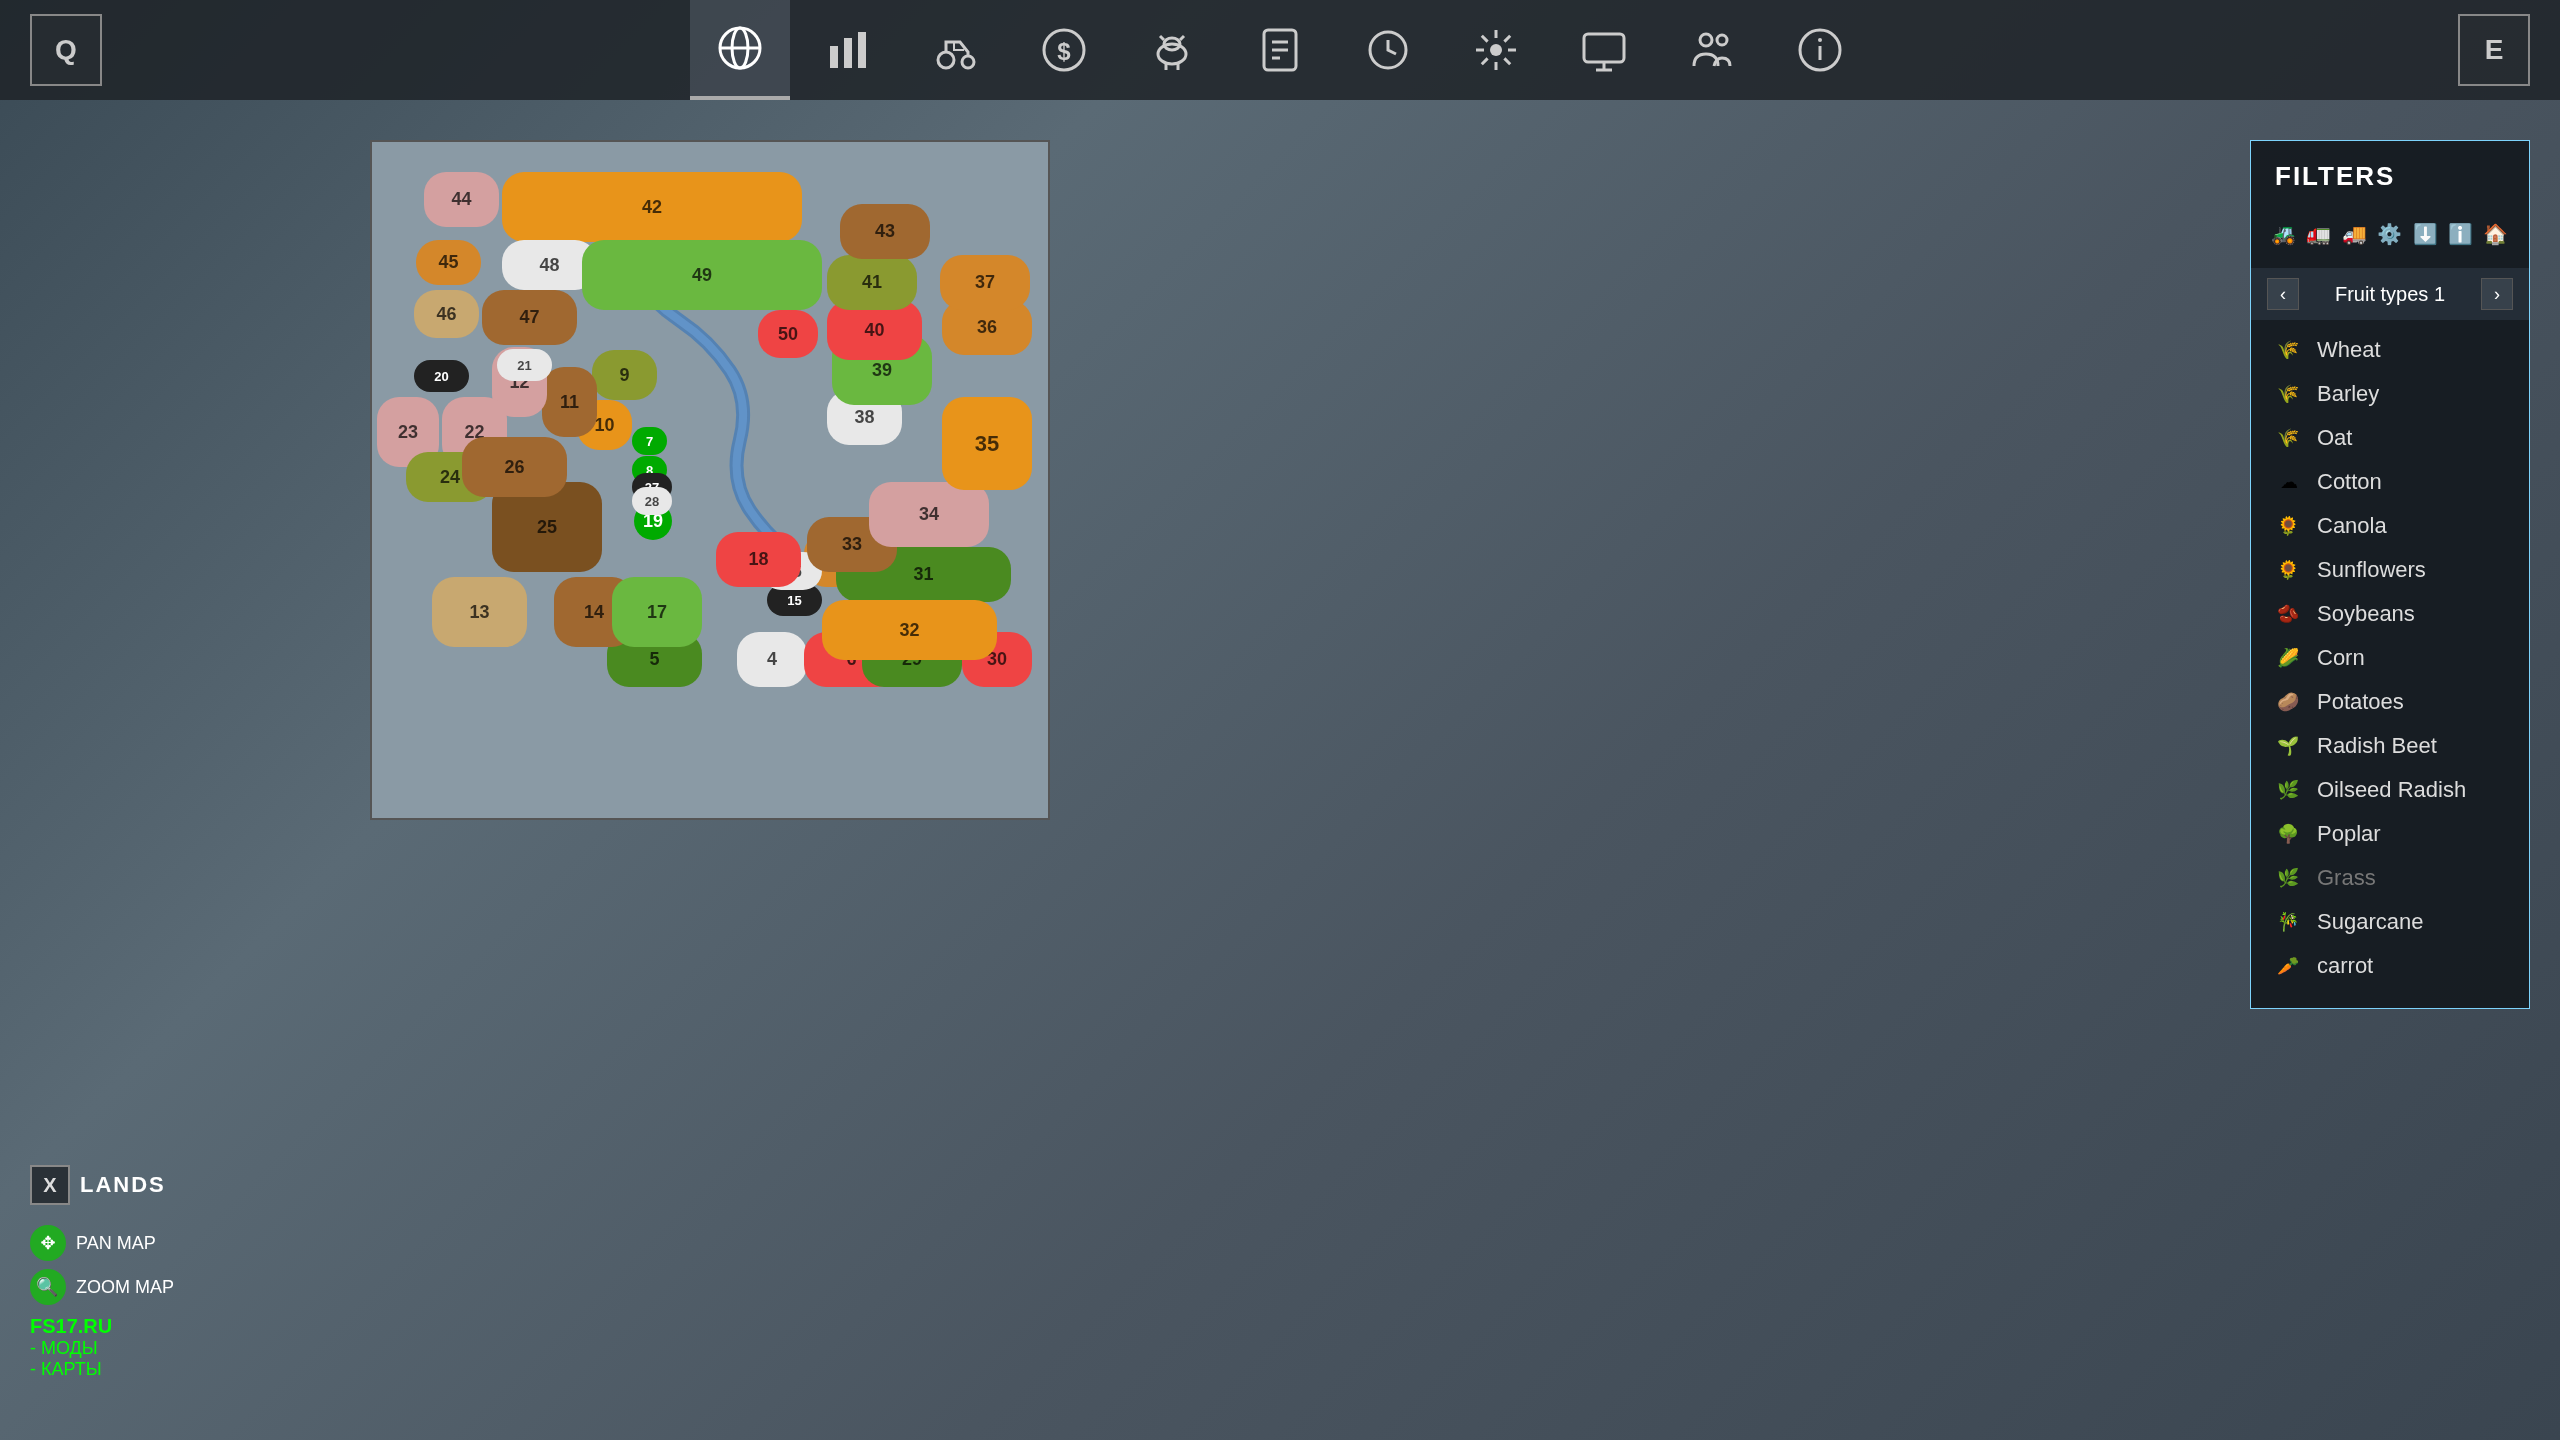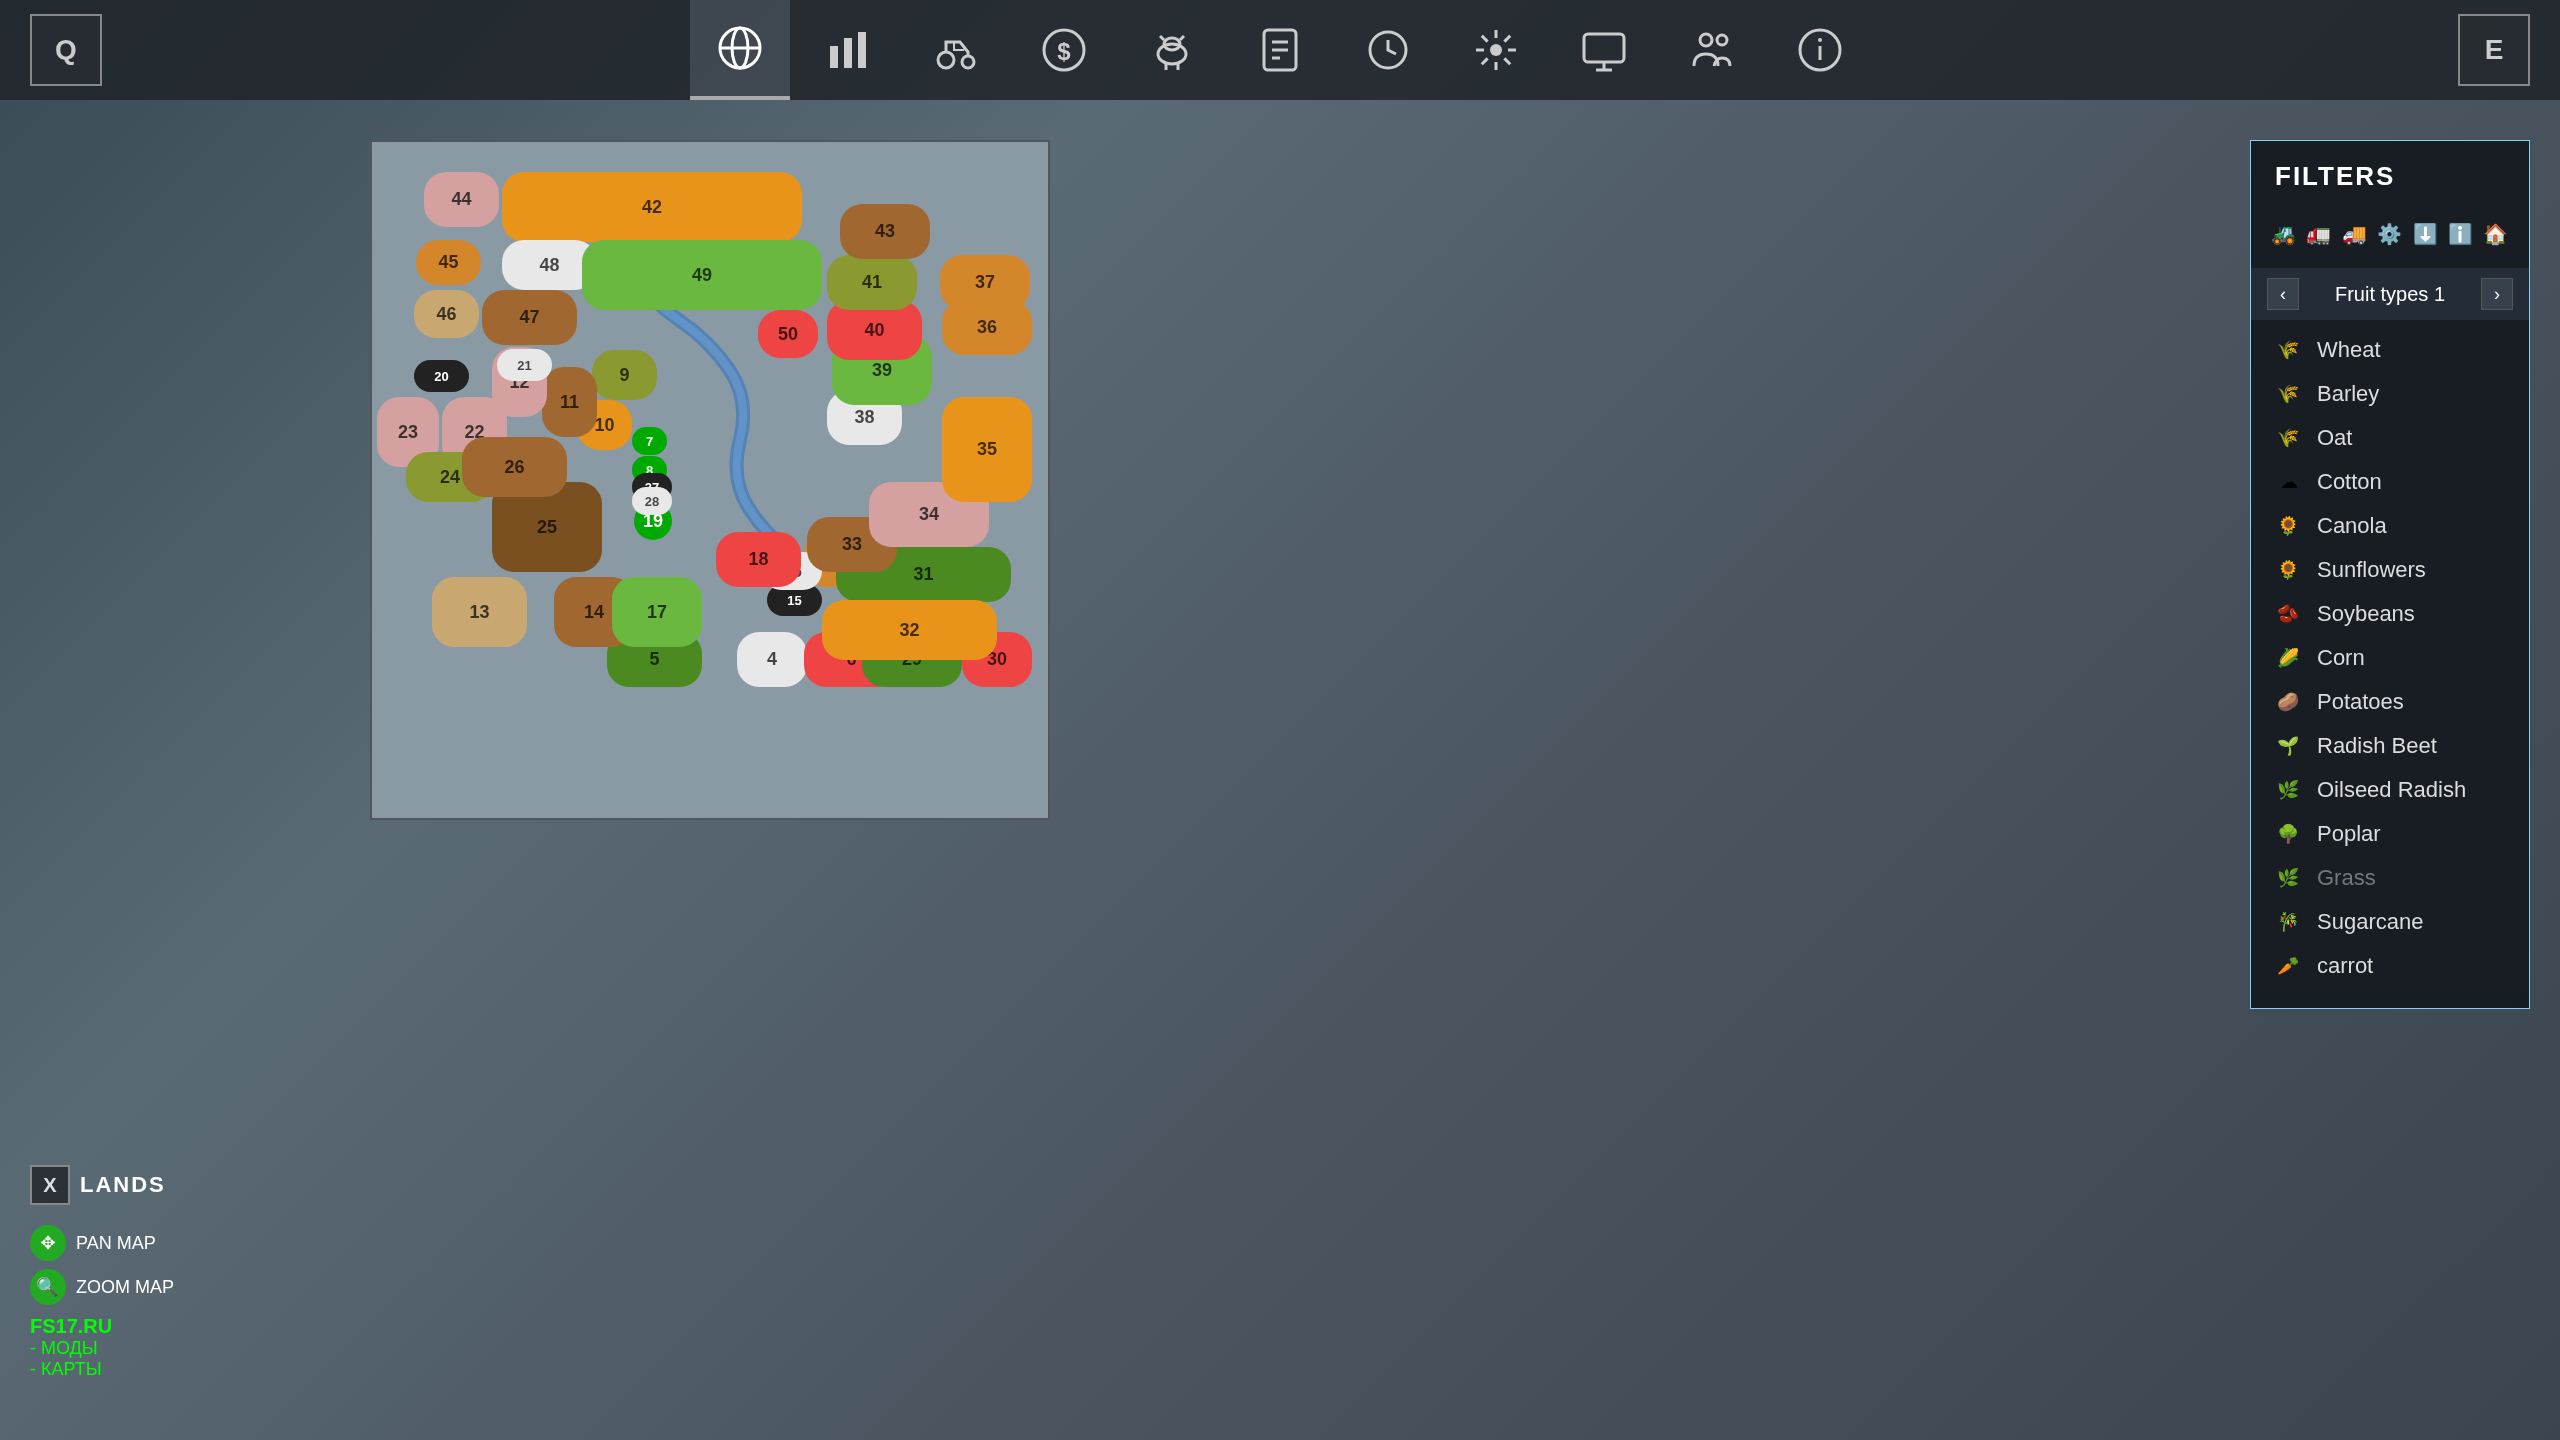--- a/index.html
+++ b/index.html
@@ -450,21 +450,21 @@
       <div class="parcel dark-brown" style="left: 120px; top: 340px; width: 110px; height: 90px; font-size: 18px;">25</div>
       <div class="parcel brown" style="left: 90px; top: 295px; width: 105px; height: 60px; font-size: 18px;">26</div>
       <div class="parcel black-label" style="left: 260px; top: 331px; width: 40px; height: 28px; font-size: 13px;">27</div>
       <div class="parcel white" style="left: 260px; top: 345px; width: 40px; height: 28px; font-size: 13px;">28</div>
       <div class="parcel dark-green" style="left: 490px; top: 490px; width: 100px; height: 55px; font-size: 18px;">29</div>
       <div class="parcel yellow" style="left: 590px; top: 490px; width: 70px; height: 55px; font-size: 18px;">30</div>
       <div class="parcel dark-green" style="left: 464px; top: 405px; width: 175px; height: 55px; font-size: 18px;">31</div>
       <div class="parcel orange" style="left: 450px; top: 458px; width: 175px; height: 60px; font-size: 18px;">32</div>
       <div class="parcel brown" style="left: 435px; top: 375px; width: 90px; height: 55px; font-size: 18px;">33</div>
       <div class="parcel pink" style="left: 497px; top: 340px; width: 120px; height: 65px; font-size: 18px;">34</div>
-      <div class="parcel orange" style="left: 570px; top: 255px; width: 90px; height: 105px; font-size: 18px;">35</div>
+      <div class="parcel orange" style="left: 570px; top: 255px; width: 90px; height: 93px; font-size: 22px;">35</div>
       <div class="parcel light-orange" style="left: 570px; top: 158px; width: 90px; height: 55px; font-size: 18px;">36</div>
       <div class="parcel light-orange" style="left: 568px; top: 113px; width: 90px; height: 55px; font-size: 18px;">37</div>
       <div class="parcel white" style="left: 455px; top: 248px; width: 75px; height: 55px; font-size: 18px;">38</div>
       <div class="parcel green" style="left: 460px; top: 193px; width: 100px; height: 70px; font-size: 18px;">39</div>
       <div class="parcel yellow" style="left: 455px; top: 158px; width: 95px; height: 60px; font-size: 18px;">40</div>
       <div class="parcel olive" style="left: 455px; top: 113px; width: 90px; height: 55px; font-size: 18px;">41</div>
       <div class="parcel orange" style="left: 130px; top: 30px; width: 300px; height: 70px; font-size: 18px;">42</div>
       <div class="parcel brown" style="left: 468px; top: 62px; width: 90px; height: 55px; font-size: 18px;">43</div>
       <div class="parcel pink" style="left: 52px; top: 30px; width: 75px; height: 55px; font-size: 18px;">44</div>
       <div class="parcel light-orange" style="left: 44px; top: 98px; width: 65px; height: 45px; font-size: 18px;">45</div>

